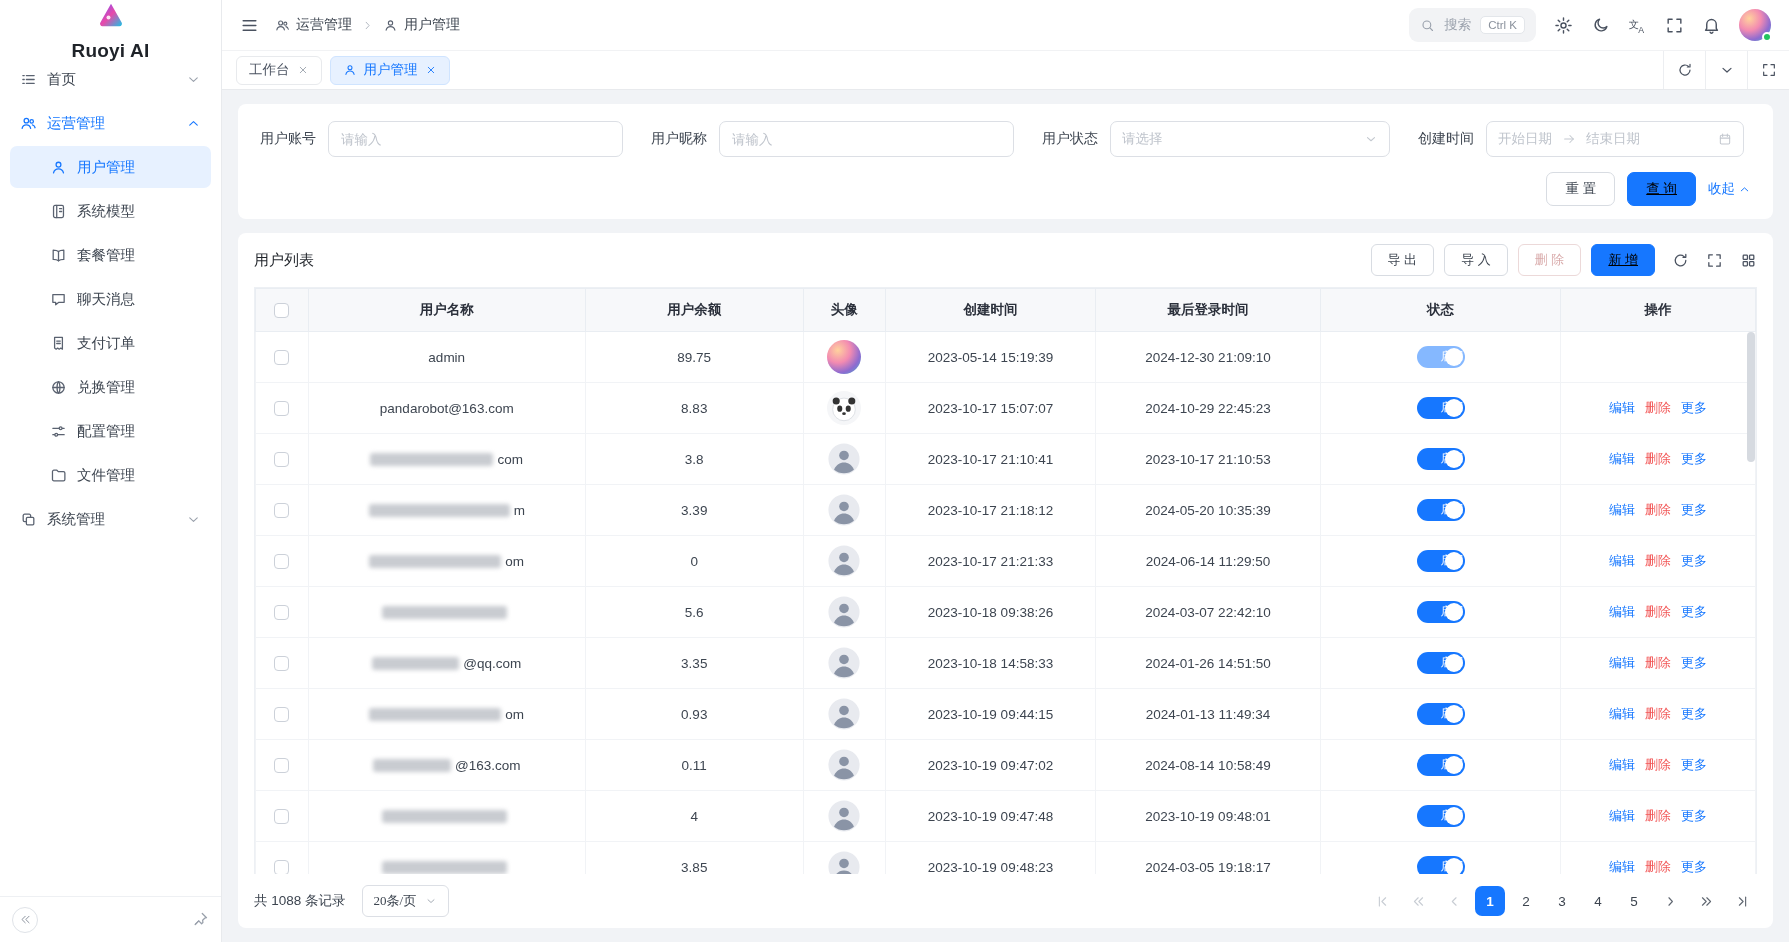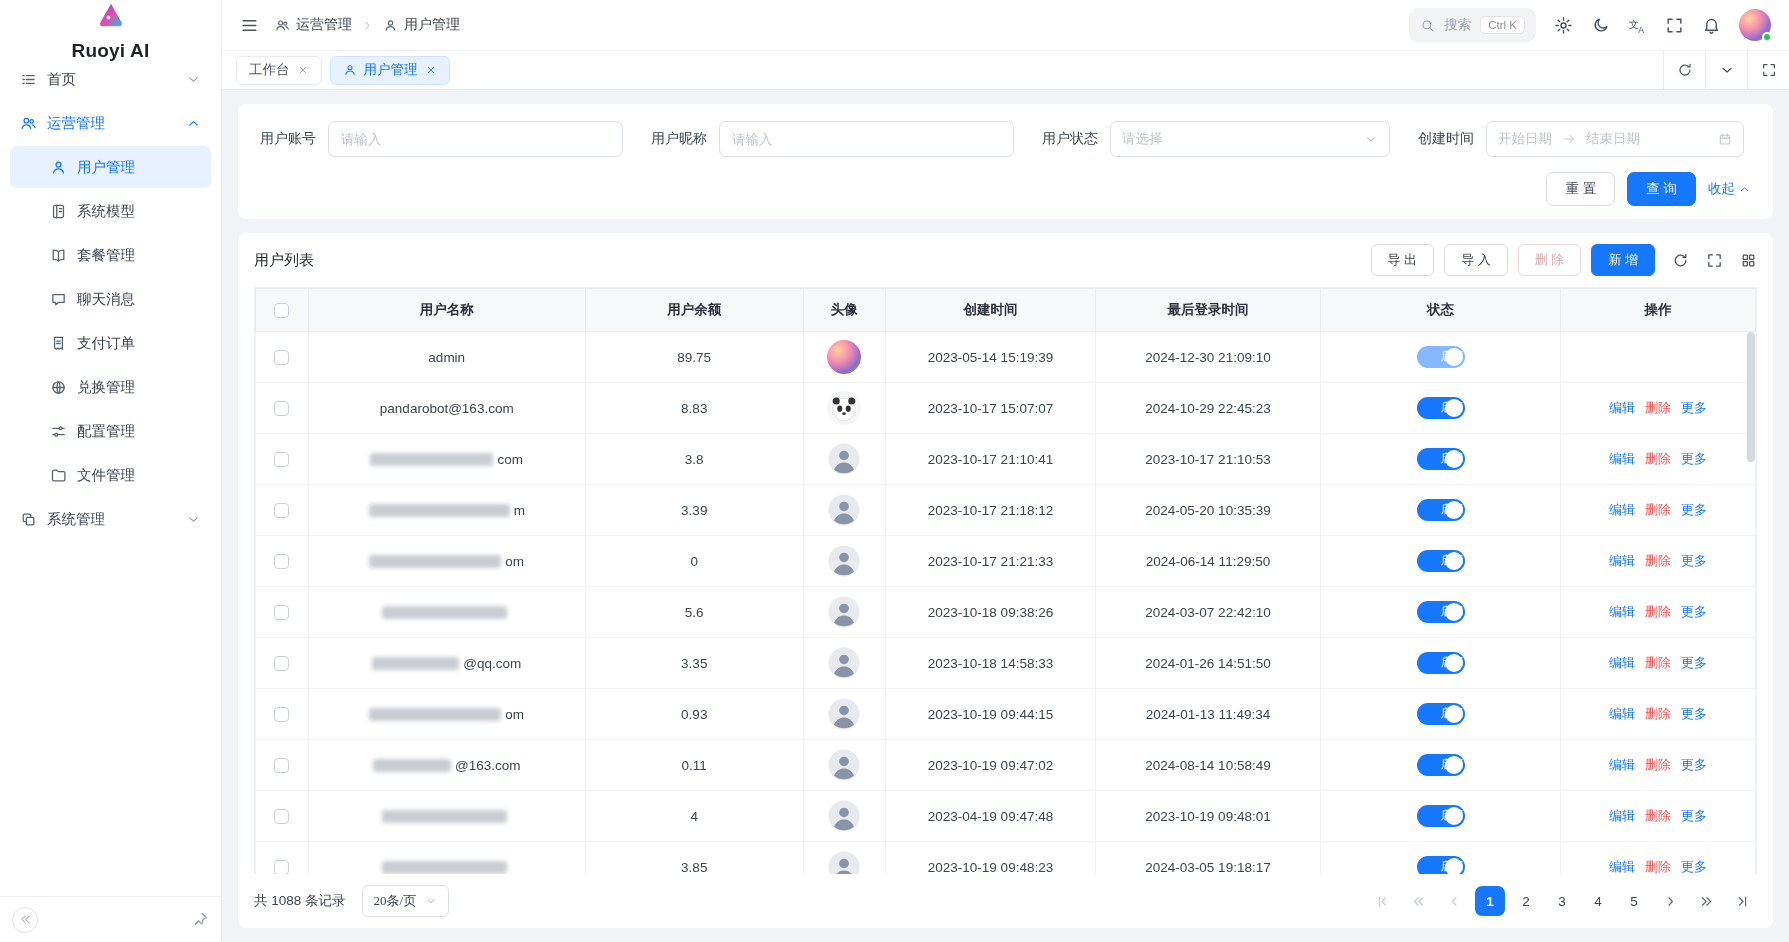--- a/index.html
+++ b/index.html
@@ -83,21 +83,21 @@
   .select-box{width:280px;height:36px;border:1px solid #dcdfe5;border-radius:7px;display:flex;align-items:center;
     justify-content:space-between;padding:0 11px;color:#bfc4cc;font-size:13.5px;cursor:pointer;}
   .select-box .icon{width:14px;height:14px;color:#c3c8cf;}
   .date-range{width:258px;height:36px;border:1px solid #dcdfe5;border-radius:7px;display:flex;align-items:center;gap:10px;
     padding:0 11px;color:#bfc4cc;font-size:13.5px;cursor:pointer;}
   .date-range .icon{width:14px;height:14px;color:#c3c8cf;}
   .date-range .cal{margin-left:auto;}
   .filter-actions{display:flex;align-items:center;justify-content:flex-end;gap:12px;margin-top:15px;}
   .btn{height:34px;padding:0 18px;border-radius:7px;border:1px solid #d8dce2;background:#fff;color:#3d4550;
     font-size:13.5px;cursor:pointer;font-family:inherit;white-space:nowrap;}
-  .btn-primary{background:var(--primary);border-color:var(--primary);color:#fef9c3;}
+  .btn-primary{background:var(--primary);border-color:var(--primary);color:#000000;text-decoration:underline;}
   .btn-danger-disabled{color:#d9abab;border-color:#ecd9d9;cursor:not-allowed;}
   .collapse-link{display:flex;align-items:center;gap:3px;color:var(--primary);font-size:13.5px;cursor:pointer;}
   .collapse-link .icon{width:13px;height:13px;}
 
   
   .table-card{background:#fff;border-radius:8px;flex:1;min-height:0;display:flex;flex-direction:column;padding:0 16px;}
   .list-head{min-height:54px;display:flex;align-items:center;}
   .list-title{font-size:15px;color:#1f2329;font-weight:500;}
   .list-toolbar{margin-left:auto;display:flex;align-items:center;gap:10px;}
   .btn-sm{height:32px;padding:0 16px;border-radius:6px;font-size:13px;text-align:center;}
@@ -744,21 +744,21 @@
                   <td><input type="checkbox" style=""></td>
                   <td><span class="redact-bar" style="width: 125px;"></span></td>
                   <td>4</td>
                   <td><span class="cell-avatar default">
                       <svg viewBox="0 0 24 24">
                         <circle cx="12" cy="12" r="11" fill="#e8eaef"></circle>
                         <circle cx="12" cy="9.5" r="3.4" fill="#8a94a6"></circle>
                         <path d="M5 19.5c1.5-3.5 4-5 7-5s5.5 1.5 7 5a11 11 0 0 1-14 0z" fill="#8a94a6"></path>
                       </svg>
                     </span></td>
-                  <td>2023-04-19 09:47:48</td>
+                  <td>2023-10-19 09:47:48</td>
                   <td>2023-10-19 09:48:01</td>
                   <td><span class="switch">
                       <span class="sw-label">启用</span>
                       <span class="knob"></span>
                     </span></td>
                   <td class="row-actions"><a class="link-blue">编辑</a><a class="link-red">删除</a><a class="link-blue">更多</a></td>
                 </tr>
                 <tr>
                   <td><input type="checkbox" style=""></td>
                   <td><span class="redact-bar" style="width: 125px;"></span></td>

